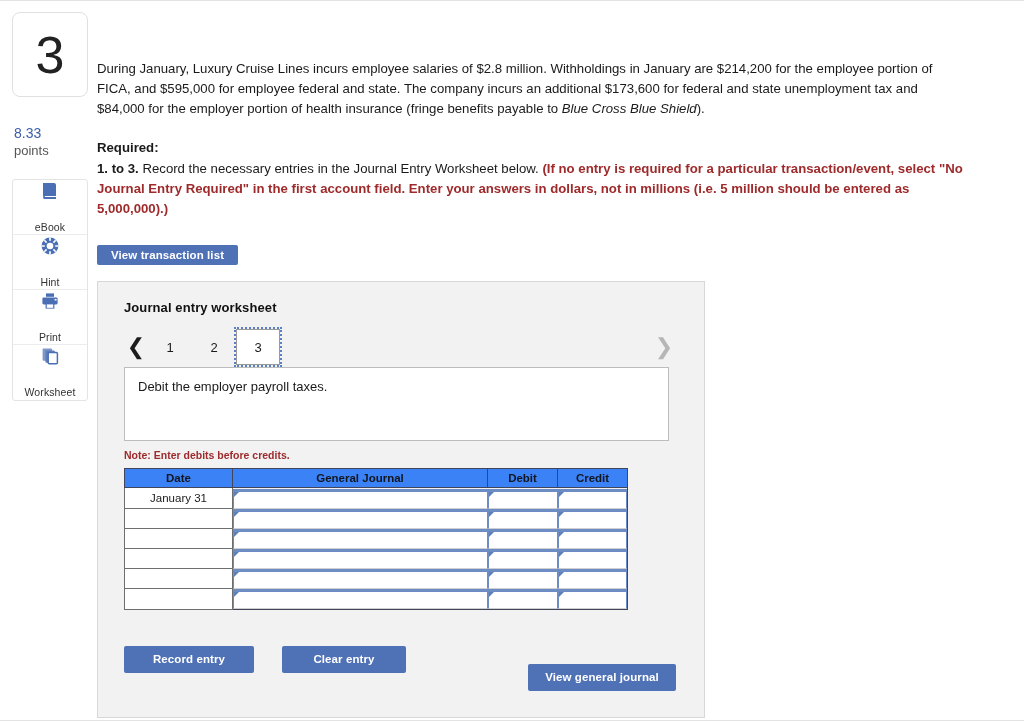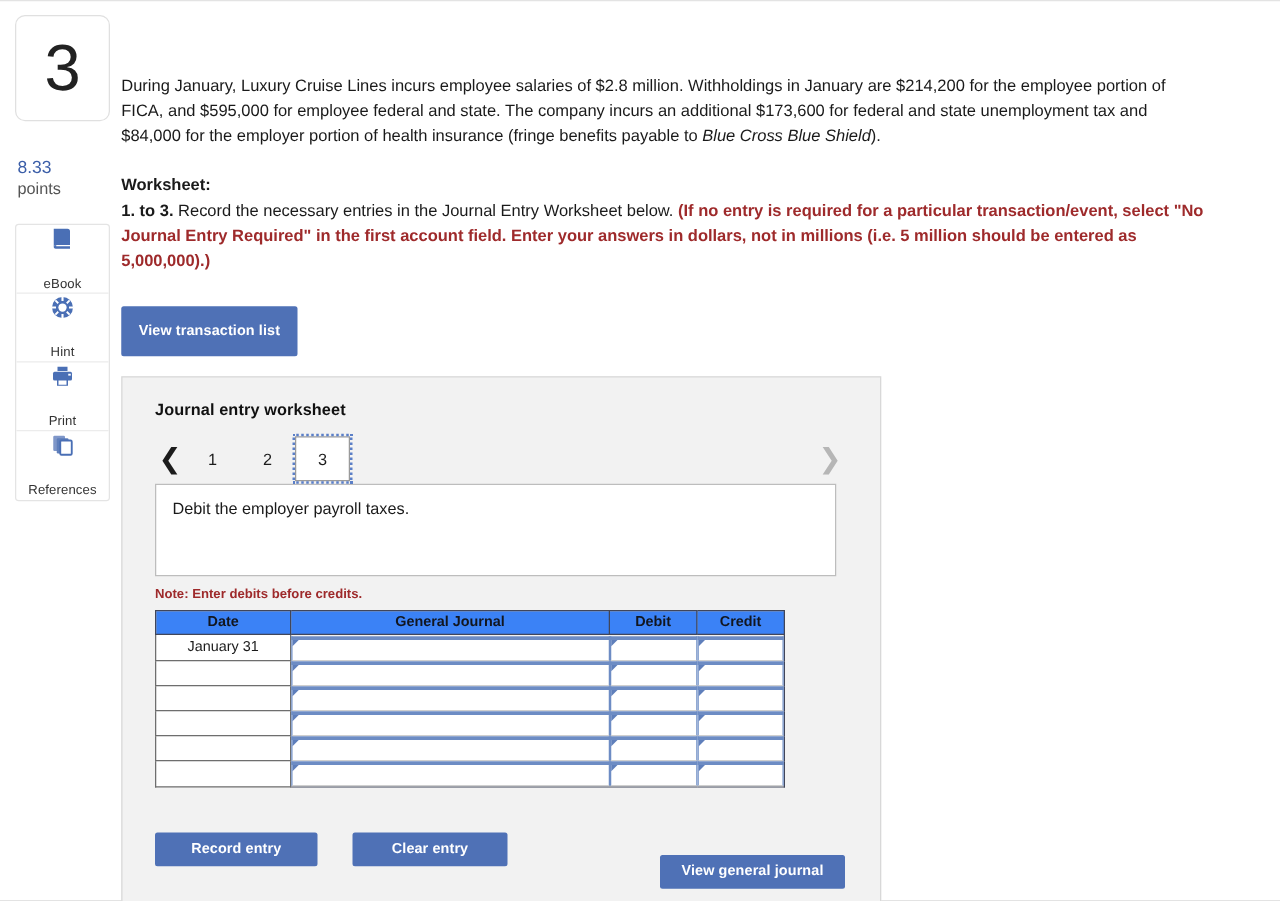--- a/index.html
+++ b/index.html
@@ -95,21 +95,21 @@
     font-size: 11.5px;
     font-weight: bold;
     border: none;
     border-radius: 2px;
     cursor: pointer;
     padding: 0 14px;
     height: 27px;
     font-family: "Liberation Sans", sans-serif;
     letter-spacing: .1px;
   }
-  .btn-txn { margin-top: 26px; height: 40px; }
+  .btn-txn { margin-top: 26px; height: 20px; }
 
   
   .panel {
     margin-top: 16px;
     width: 608px;
     background: #f2f2f2;
     border: 1px solid #d8d8d8;
     padding: 18px 22px 26px 26px;
   }
   .panel-title {
@@ -288,32 +288,32 @@
       </div>
 
       <div class="tool">
         <span class="ico">
           <svg viewBox="0 0 20 20" width="20" height="20">
             <rect x="2.6" y="2.6" width="9.4" height="12.2" rx="1" fill="#7f97c9"></rect>
             <rect x="5.4" y="4.6" width="9.4" height="12.2" rx="1" fill="#5f7fbb"></rect>
             <rect x="8.2" y="6.4" width="9.2" height="11.4" rx="1" fill="#ffffff" stroke="#4a6fb5" stroke-width="1.5"></rect>
           </svg>
         </span>
-        <span class="lbl">References</span>
+        <span class="lbl">Worksheet</span>
       </div>
 
     </div>
   </div>
 
   <div class="main">
 
     <div class="stem"><span>During January, Luxury Cruise Lines incurs employee salaries of $2.8 million. Withholdings in January are $214,200 for the employee portion of FICA, and $595,000 for employee federal and state. The company incurs an additional $173,600 for federal and state unemployment tax and $84,000 for the employer portion of health insurance (fringe benefits payable to </span><span class="ital">Blue Cross Blue Shield</span><span>).</span></div>
 
     <div class="required-block">
-      <div class="req-title">Worksheet:</div>
+      <div class="req-title">Required:</div>
       <div class="req-line"><b>1. to 3.</b><span> Record the necessary entries in the Journal Entry Worksheet below. </span><span class="req-red">(If no entry is required for a particular transaction/event, select "No Journal Entry Required" in the first account field. Enter your answers in dollars, not in millions (i.e. 5 million should be entered as 5,000,000).)</span></div>
     </div>
 
     <button class="btn btn-txn">View transaction list</button>
 
     
     <div class="panel">
 
       <div class="panel-title">Journal entry worksheet</div>
 

